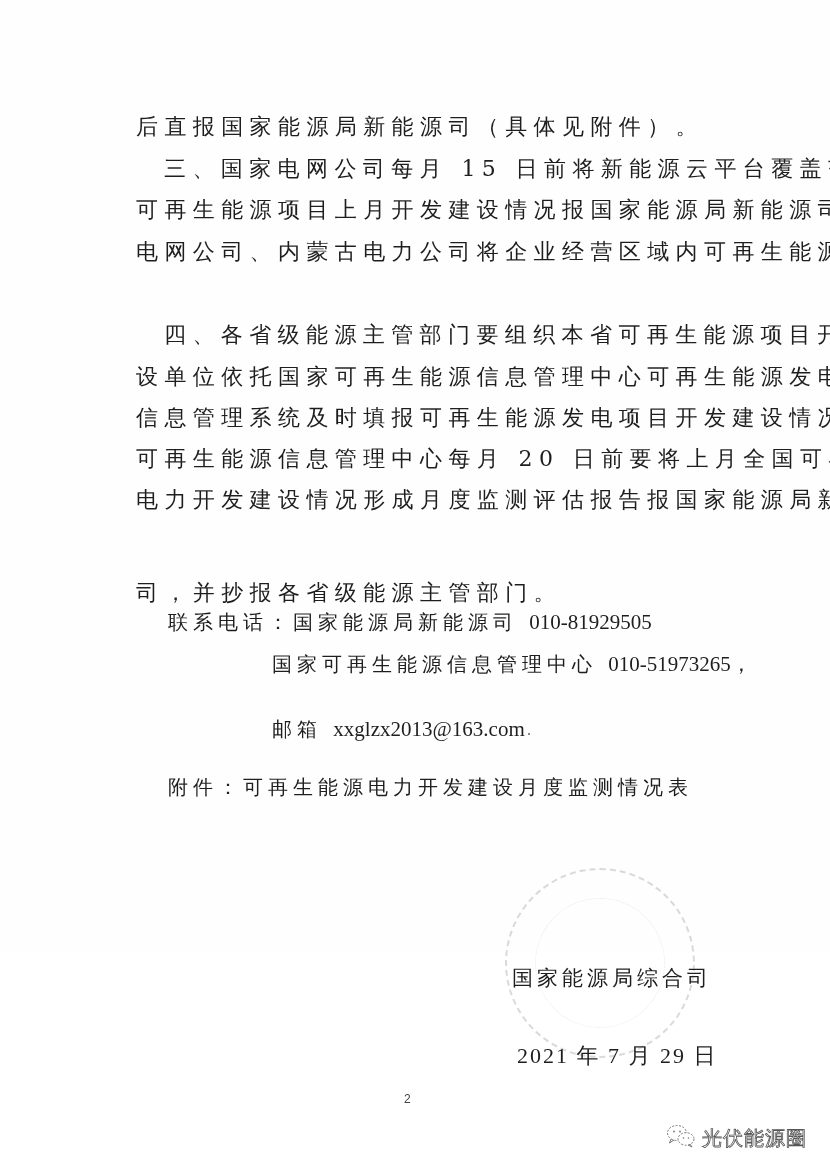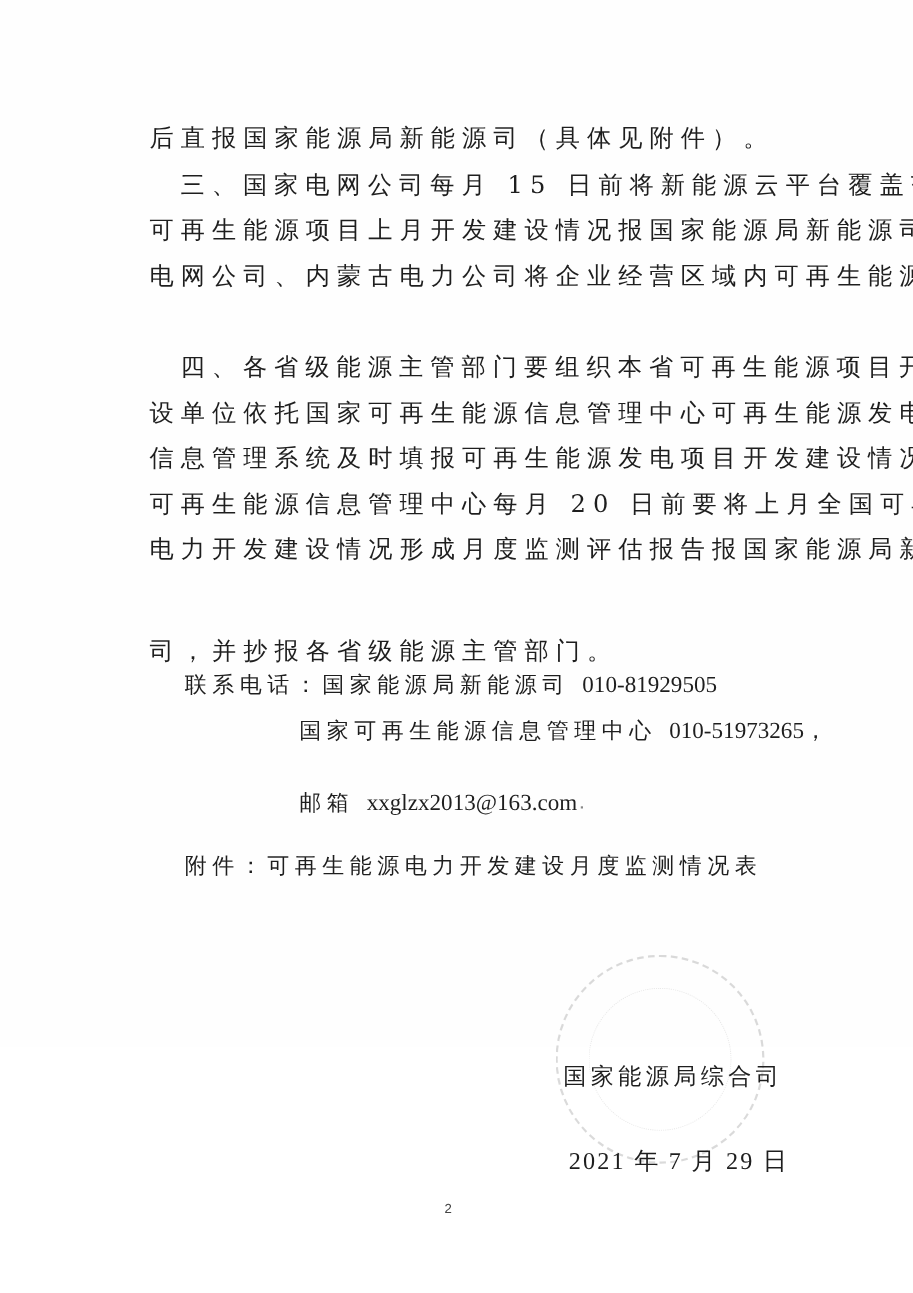--- a/index.html
+++ b/index.html
@@ -144,14 +144,29 @@
   </div>
 
   <div class="seal"></div>
   <div class="seal-inner"></div>
 
   <div class="signature" style="left:512px; top:964px;">国家能源局综合司</div>
   <div class="signature" style="left:517px; top:1020px; font-family: 'Liberation Serif', 'DejaVu Serif', serif; font-size:22px; letter-spacing:2px;margin-top:22px;">2021 年 7 月 29 日</div>
 
   <div class="page-number">2</div>
 
+  <div class="watermark">
+    <span>
+      <svg width="30" height="24" viewBox="0 0 30 24">
+        <ellipse cx="11" cy="9" rx="9.5" ry="7.5" fill="none" stroke="#777" stroke-width="1" stroke-dasharray="2 1.5"></ellipse>
+        <path d="M5 15 L3.5 19 L8 16" fill="none" stroke="#777" stroke-width="1"></path>
+        <circle cx="8" cy="7.5" r="0.9" fill="#777"></circle>
+        <circle cx="14" cy="7.5" r="0.9" fill="#777"></circle>
+        <ellipse cx="20" cy="15" rx="8" ry="6.3" fill="#fff" stroke="#777" stroke-width="1" stroke-dasharray="2 1.5"></ellipse>
+        <path d="M24 20 L26 23 L22 21" fill="none" stroke="#777" stroke-width="1"></path>
+        <circle cx="17.5" cy="14" r="0.8" fill="#777"></circle>
+        <circle cx="22.5" cy="14" r="0.8" fill="#777"></circle>
+      </svg>
+    </span>
+    <span class="watermark-text">光伏能源圈</span>
+  </div>
 
 </div>
 
 </body></html>

